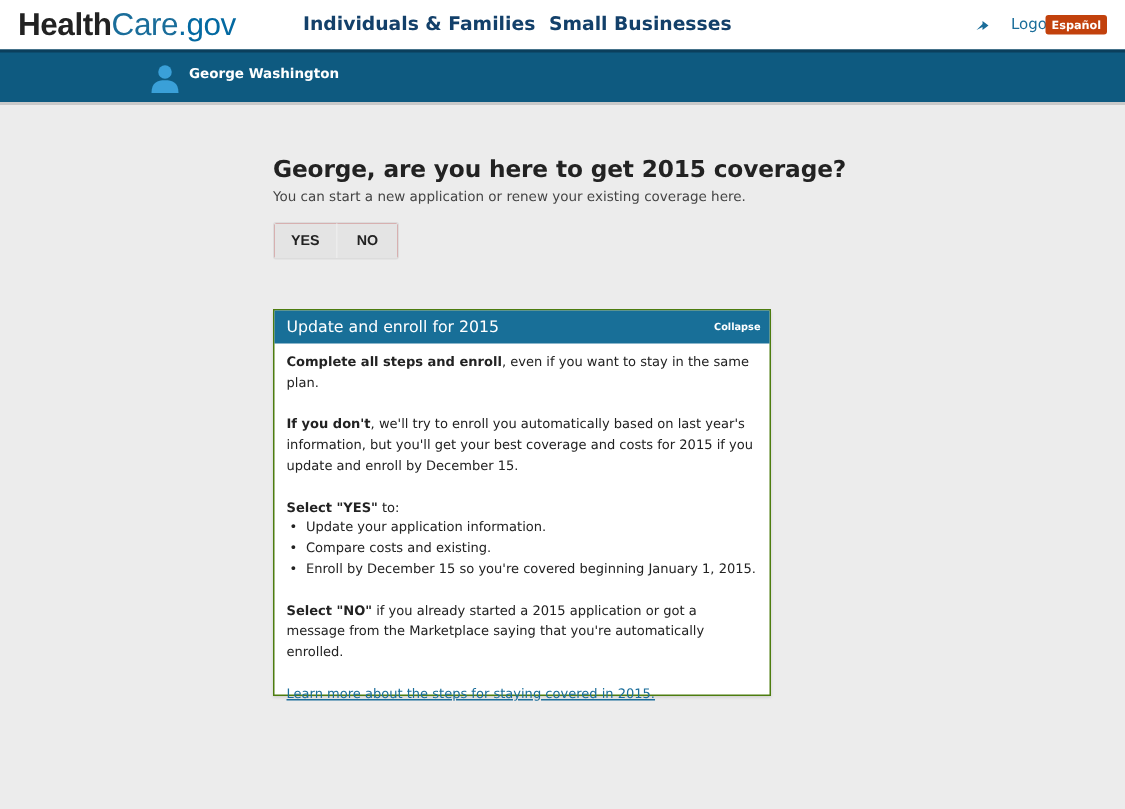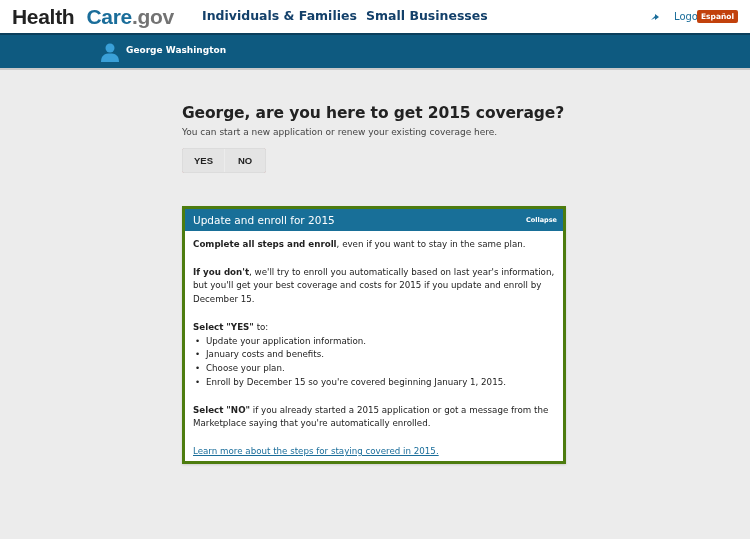--- a/index.html
+++ b/index.html
@@ -2,40 +2,40 @@
 <html><head>
 <meta charset="utf-8">
 <style>
   * { box-sizing: border-box; margin: 0; padding: 0; }
   html, body { width: 750px; height: 539px; overflow: hidden; }
   body { background: #ececec; font-family: "DejaVu Sans", "Liberation Sans", sans-serif; color: #222; position: relative; }
 
   .topbar { position: absolute; left: 0; top: 0; width: 750px; height: 33px; background: #fff; }
   .logo { position: absolute; left: 12px; top: 5px; font-family: "Liberation Sans", sans-serif; font-size: 21px; letter-spacing: -0.3px; }
   .logo .health { color: #222; font-weight: bold; }
-  .logo .care { color: #1a6d9a; font-weight: bold; margin-left: 12px; }
-  .logo .gov { color: #737373; font-weight: bold; }
+  .logo .care { color: #1a6d9a; font-weight: normal; }
+  .logo .gov { color: #0369a1; font-weight: normal; }
   .nav-link { position: absolute; top: 8px; font-size: 12.5px; font-weight: bold; color: #13406a; text-decoration: none; }
   .nav-individuals { left: 202px; text-align: right; }
   .nav-small { left: 366px; }
   .logout { position: absolute; left: 650px; top: 11px; font-size: 10px; color: #1a6d9a; display: flex; align-items: center; gap: 14px; }
   .logout svg { width: 10px; height: 10px; }
   .espanol { position: absolute; left: 697px; top: 10px; background: #c2410c; color: #fff; font-size: 7.5px; font-weight: bold; padding: 2px 4px; border-radius: 2px; }
 
   .userbar { position: absolute; left: 0; top: 33px; width: 750px; height: 37px; background: #0e5a80; border-top: 2px solid #0b3f5c; border-bottom: 2px solid #c9c9c9; }
   .user-icon { position: absolute; left: 100px; top: 7px; width: 20px; height: 20px; }
   .user-name { position: absolute; left: 126px; top: 10px; font-size: 9px; font-weight: bold; color: #fff; }
 
   .question { position: absolute; left: 182px; top: 104px; font-size: 15.5px; font-weight: bold; color: #222; letter-spacing: -0.1px; }
   .sub { position: absolute; left: 182px; top: 127px; font-size: 9px; color: #444; text-align: right; }
   .btn-group { position: absolute; left: 182px; top: 148px; display: flex; border: 1px solid #dcdcdc; border-radius: 2px; background: #b91c1c; }
   .btn { width: 41px; height: 23px; display: flex; align-items: center; justify-content: center; font-size: 9.5px; font-weight: bold; color: #222; background: #e4e4e4; border: none; }
   .btn + .btn { border-left: 1px solid #ececec; }
 
-  .card { position: absolute; left: 182px; top: 206px; width: 384px; height: 258px; background: #fff; border: 3px solid #4d7c0f; box-shadow: 0 1px 2px rgba(0,0,0,0.12); }
+  .card { position: absolute; left: 182px; top: 206px; width: 332px; height: 258px; background: #fff; border: 1px solid #4d7c0f; box-shadow: 0 1px 2px rgba(0,0,0,0.12); }
   .card-head { height: 22px; background: #186f98; display: flex; align-items: center; justify-content: space-between; padding: 0 6px 0 8px; }
   .card-title { color: #fff; font-size: 10.5px; }
   .collapse { color: #fff; font-size: 6.5px; font-weight: bold; cursor: pointer; padding-left: 12px; }
   .card-body { padding: 7px 8px; font-size: 8.7px; line-height: 13.8px; color: #222; }
   .card-body p { margin-bottom: 13.8px; }
   .card-body ul { list-style: none; margin-bottom: 13.8px; }
   .card-body li { position: relative; padding-left: 13px; }
   .card-body li::before { content: "•"; position: absolute; left: 2px; top: 0; }
   .learn { color: #1a6d9a; text-decoration: underline; }
 </style>
@@ -76,20 +76,19 @@
   <div class="card-head">
     <span class="card-title">Update and enroll for 2015</span>
     <span class="collapse">Collapse</span>
   </div>
   <div class="card-body">
     <p><b>Complete all steps and enroll</b><span>, even if you want to stay in the same plan.</span></p>
     <p><b>If you don't</b><span>, we'll try to enroll you automatically based on last year's information, but you'll get your best coverage and costs for 2015 if you update and enroll by December 15.</span></p>
     <div><b>Select "YES"</b><span> to:</span></div>
     <ul>
       <li>Update your application information.</li>
-      <li>January costs and benefits.</li>
-      <li>Choose your plan.</li>
+      <li>Compare costs and existing.</li>
       <li>Enroll by December 15 so you're covered beginning January 1, 2015.</li>
     </ul>
     <p><b>Select "NO"</b><span> if you already started a 2015 application or got a message from the Marketplace saying that you're automatically enrolled.</span></p>
     <a class="learn">Learn more about the steps for staying covered in 2015.</a>
   </div>
 </div>
 
 </body></html>

